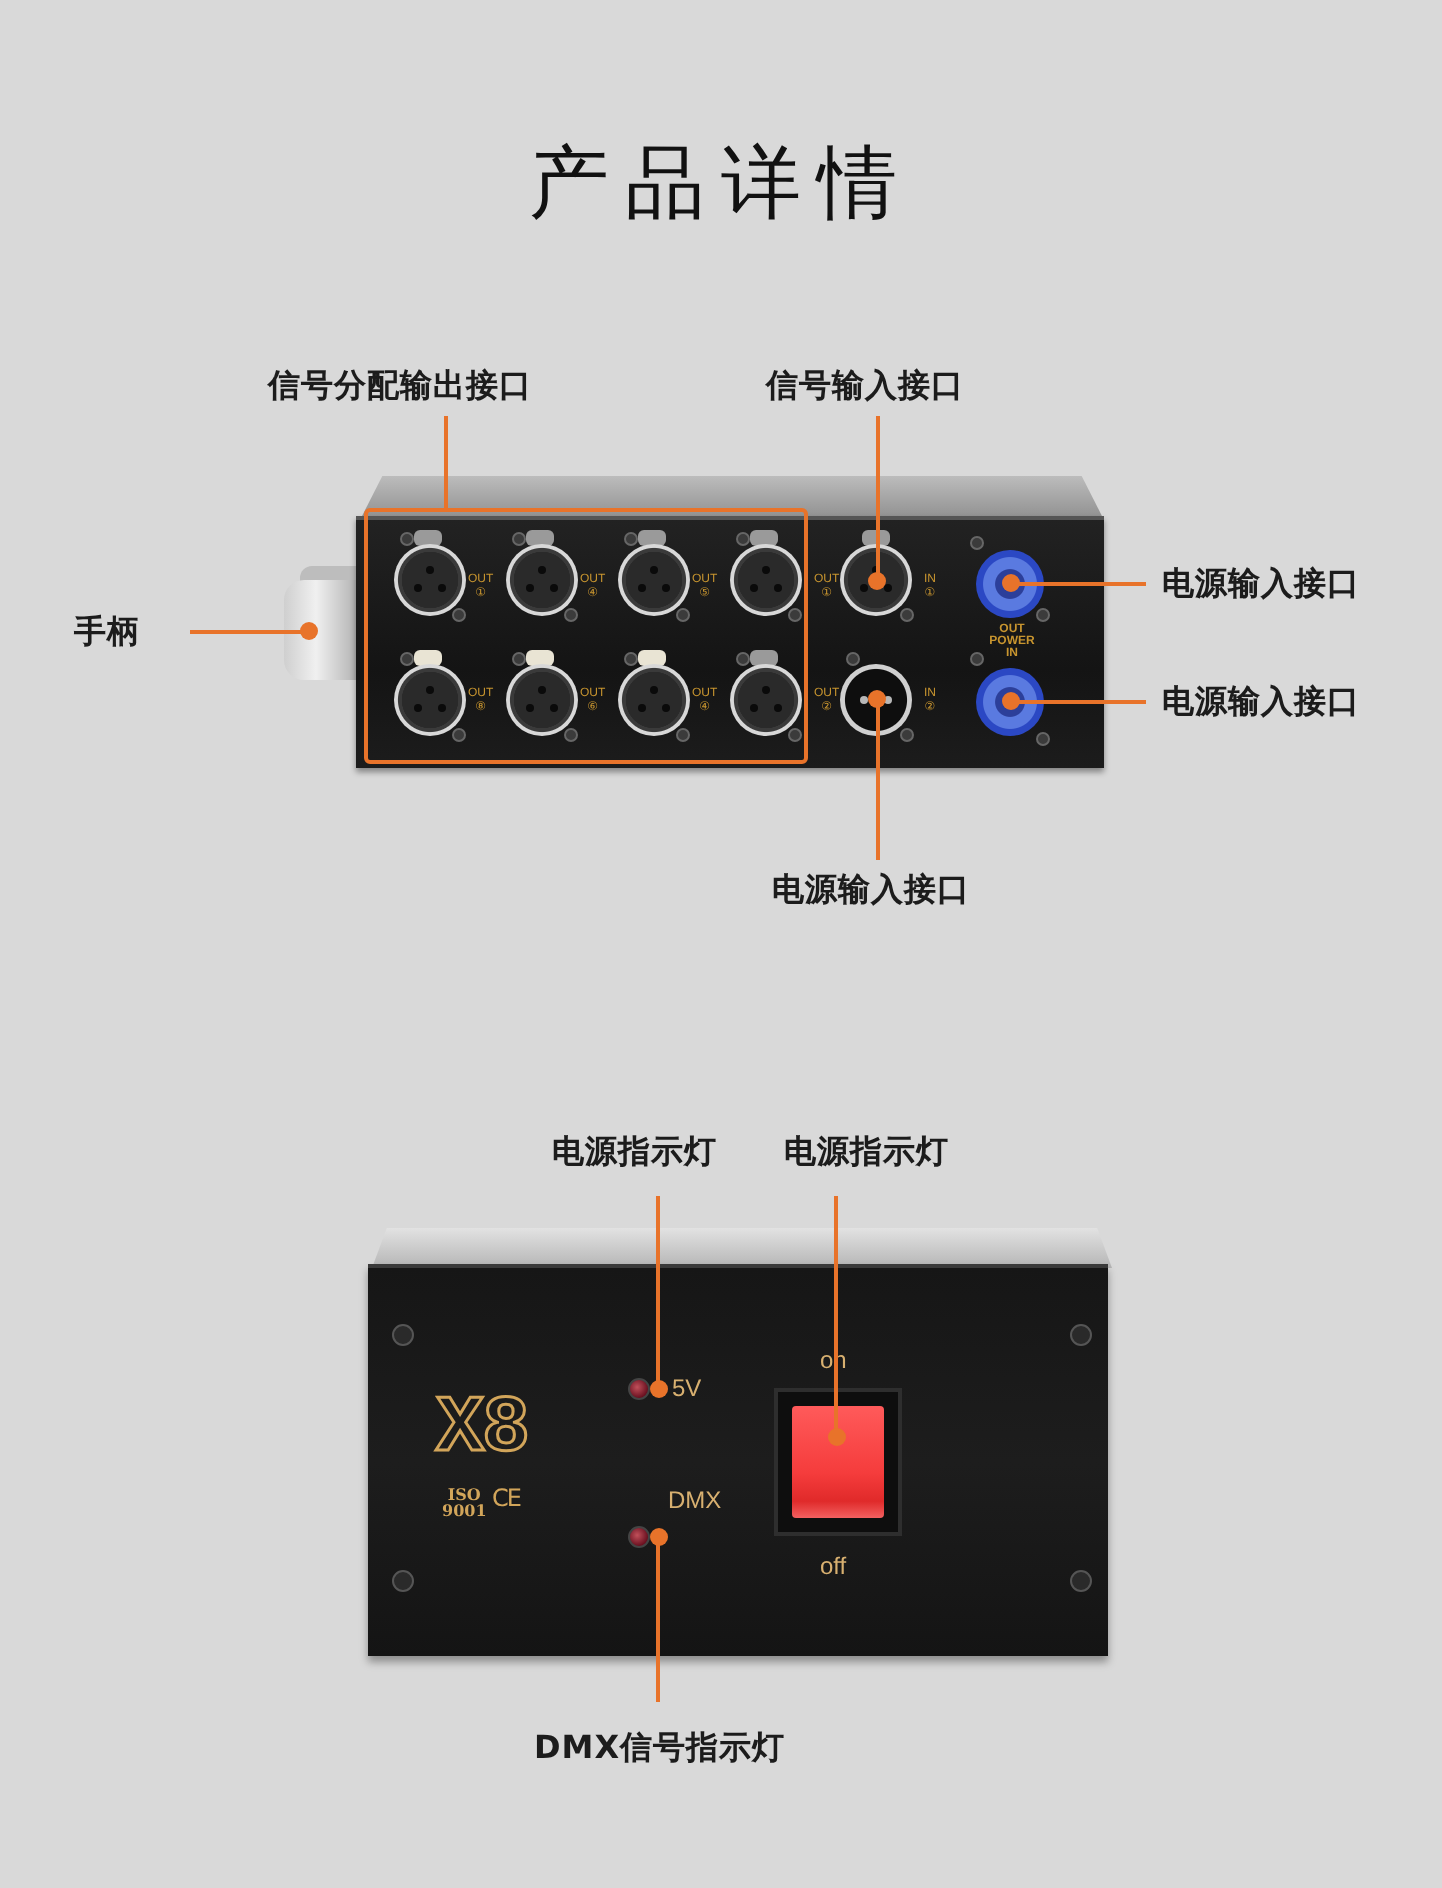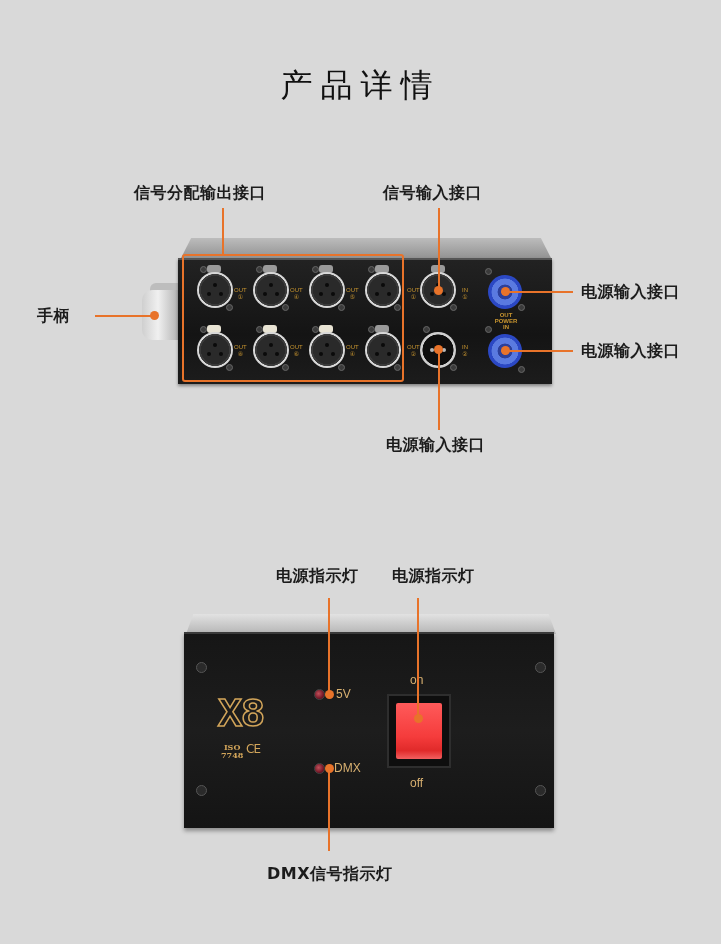--- a/index.html
+++ b/index.html
@@ -5,21 +5,21 @@
   * { box-sizing: border-box; margin: 0; padding: 0; }
   html, body { width: 721px; height: 944px; overflow: hidden; }
   body {
     background: #d9d9d9;
     font-family: "DejaVu Sans", "Liberation Sans", sans-serif;
     position: relative;
     color: #1a1a1a;
   }
   .page-title {
     position: absolute; left: 0; top: 64px; width: 721px;
-    text-align: center; font-size: 32px; letter-spacing: 8px;
+    text-align: center; font-size: 40px; letter-spacing: 8px;
     font-weight: normal; color: #111;
   }
   .label {
     position: absolute; font-size: 16px; font-weight: bold; color: #1c1c1c;
     white-space: nowrap; letter-spacing: 0.5px;
   }
   .line { position: absolute; background: #e8732a; }
   .dot { position: absolute; width: 9px; height: 9px; border-radius: 50%; background: #e8732a; }
 
   
@@ -278,27 +278,27 @@
 
   <div class="front-top"></div>
   <div class="front-panel"></div>
 
   <div class="front-screw" style="left:196px;top:662px;"></div>
   <div class="front-screw" style="left:535px;top:662px;"></div>
   <div class="front-screw" style="left:196px;top:785px;"></div>
   <div class="front-screw" style="left:535px;top:785px;"></div>
 
   <div class="model">X8</div>
-  <div class="iso"><span>ISO</span><br><span>7748</span></div>
+  <div class="iso"><span>ISO</span><br><span>9001</span></div>
   <div class="ce">CE</div>
 
   <div class="led" style="left:314px;top:689px;"></div>
   <div class="led-text" style="left:336px;top:687px;">5V</div>
   <div class="led" style="left:314px;top:763px;"></div>
-  <div class="led-text" style="left:334px;top:761px;">DMX</div>
+  <div class="led-text" style="left:334px;top:743px;">DMX</div>
 
   <div class="sw-text" style="left:410px;top:673px;">on</div>
   <div class="switch-bezel"></div>
   <div class="switch-rocker"></div>
   <div class="sw-text" style="left:410px;top:776px;">off</div>
 
   <div class="line" style="left:328px;top:598px;width:2px;height:95px;"></div>
   <div class="dot" style="left:325px;top:690px;"></div>
 
   <div class="line" style="left:417px;top:598px;width:2px;height:120px;"></div>

